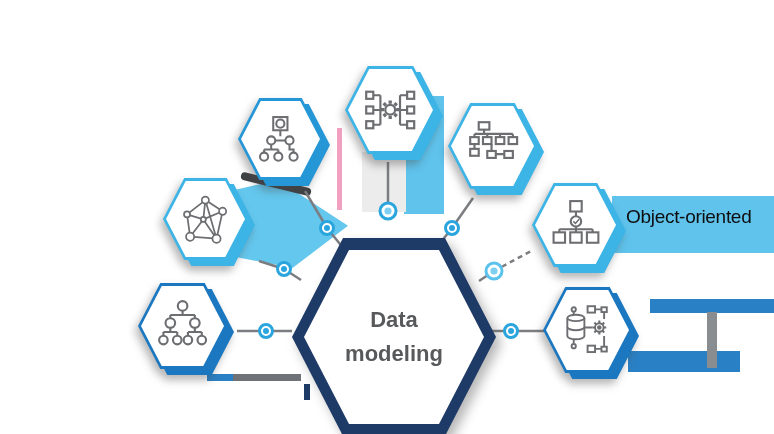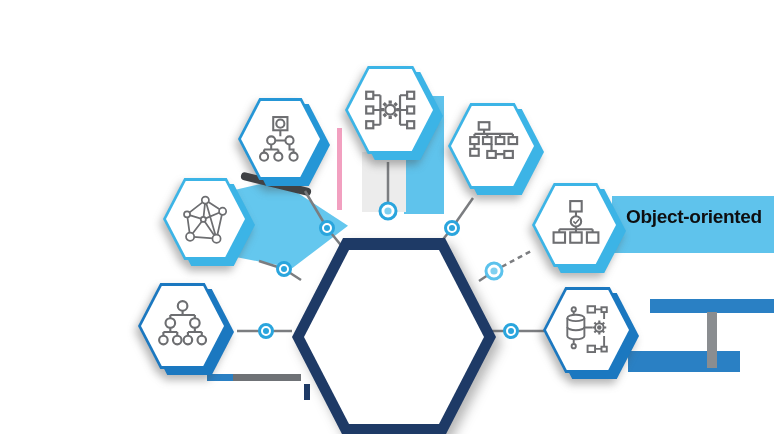--- a/index.html
+++ b/index.html
@@ -17,21 +17,21 @@
               filter:drop-shadow(5px 6px 6px rgba(90,90,90,.45));z-index:3;}
   .center-navy{position:absolute;inset:0;background:#1e3a66;}
   .center-white{position:absolute;inset:12px;background:#ffffff;}
   .center-text{position:absolute;inset:0;display:flex;flex-direction:column;align-items:center;
                justify-content:center;color:#58595b;font-weight:bold;font-size:22px;line-height:34px;}
   .connectors{position:absolute;left:0;top:0;z-index:2;pointer-events:none;}
   .nodes{position:absolute;left:0;top:0;z-index:5;pointer-events:none;}
   .hexz{z-index:4;}
   .decoz{z-index:1;}
   .side-label{position:absolute;left:626px;top:206px;width:136px;z-index:6;
-              font-weight:bold;font-size:19px;color:#0e0e10;letter-spacing:-0.3px;}
+              font-weight:normal;font-size:19px;color:#0e0e10;letter-spacing:-0.3px;}
 </style>
 </head>
 <body>
 
 <div class="stage">
 
   <div class="deco decoz" style="left:202px;top:180px;width:146px;height:88px;background:#64c7ee;
               clip-path:polygon(0 20%,52% 0,100% 52%,62% 100%,0 80%);"></div>
   <div class="deco decoz" style="left:404px;top:96px;width:40px;height:118px;background:#5fc3ec;"></div>
   <div class="deco decoz" style="left:362px;top:152px;width:44px;height:60px;background:#ececec;"></div>
@@ -62,20 +62,22 @@
       <path d="M266,331 L292,331"></path>
       <path d="M511,331 L544,331"></path>
       <path d="M511,331 L488,331"></path>
     </g>
   </svg>
 
   <div class="center-hex">
     <div class="hex center-navy"></div>
     <div class="hex center-white"></div>
     <div class="center-text">
+      <span>Data</span>
+      <span>modeling</span>
     </div>
   </div>
 
   <div class="hex-item hexz" style="left:345px;top:66px;width:98px;height:94px;">
     <div class="hex hex-back" style="background:#3cb4e6;"></div>
     <div class="hex hex-face" style="background:#3cb4e6;">
       <div class="hex hex-white"></div>
       <div class="icon-wrap">
         <svg viewBox="0 0 100 100" fill="none" stroke="#6d6e71" stroke-width="4">
           <rect x="6" y="16" width="13" height="13"></rect>

